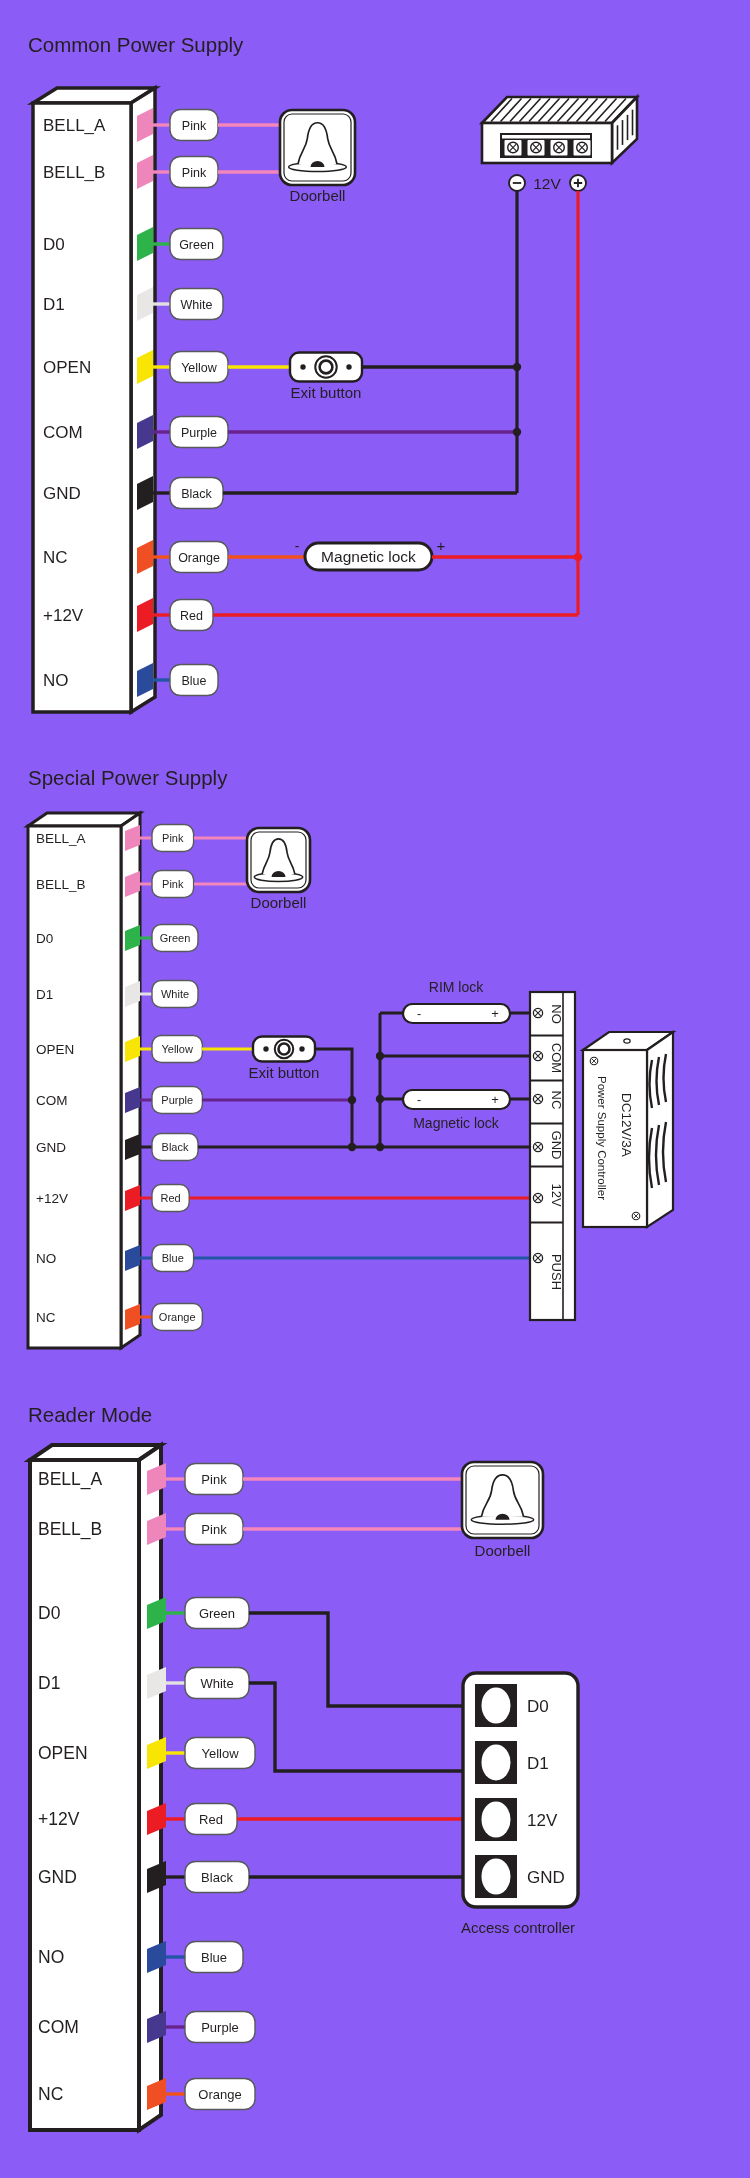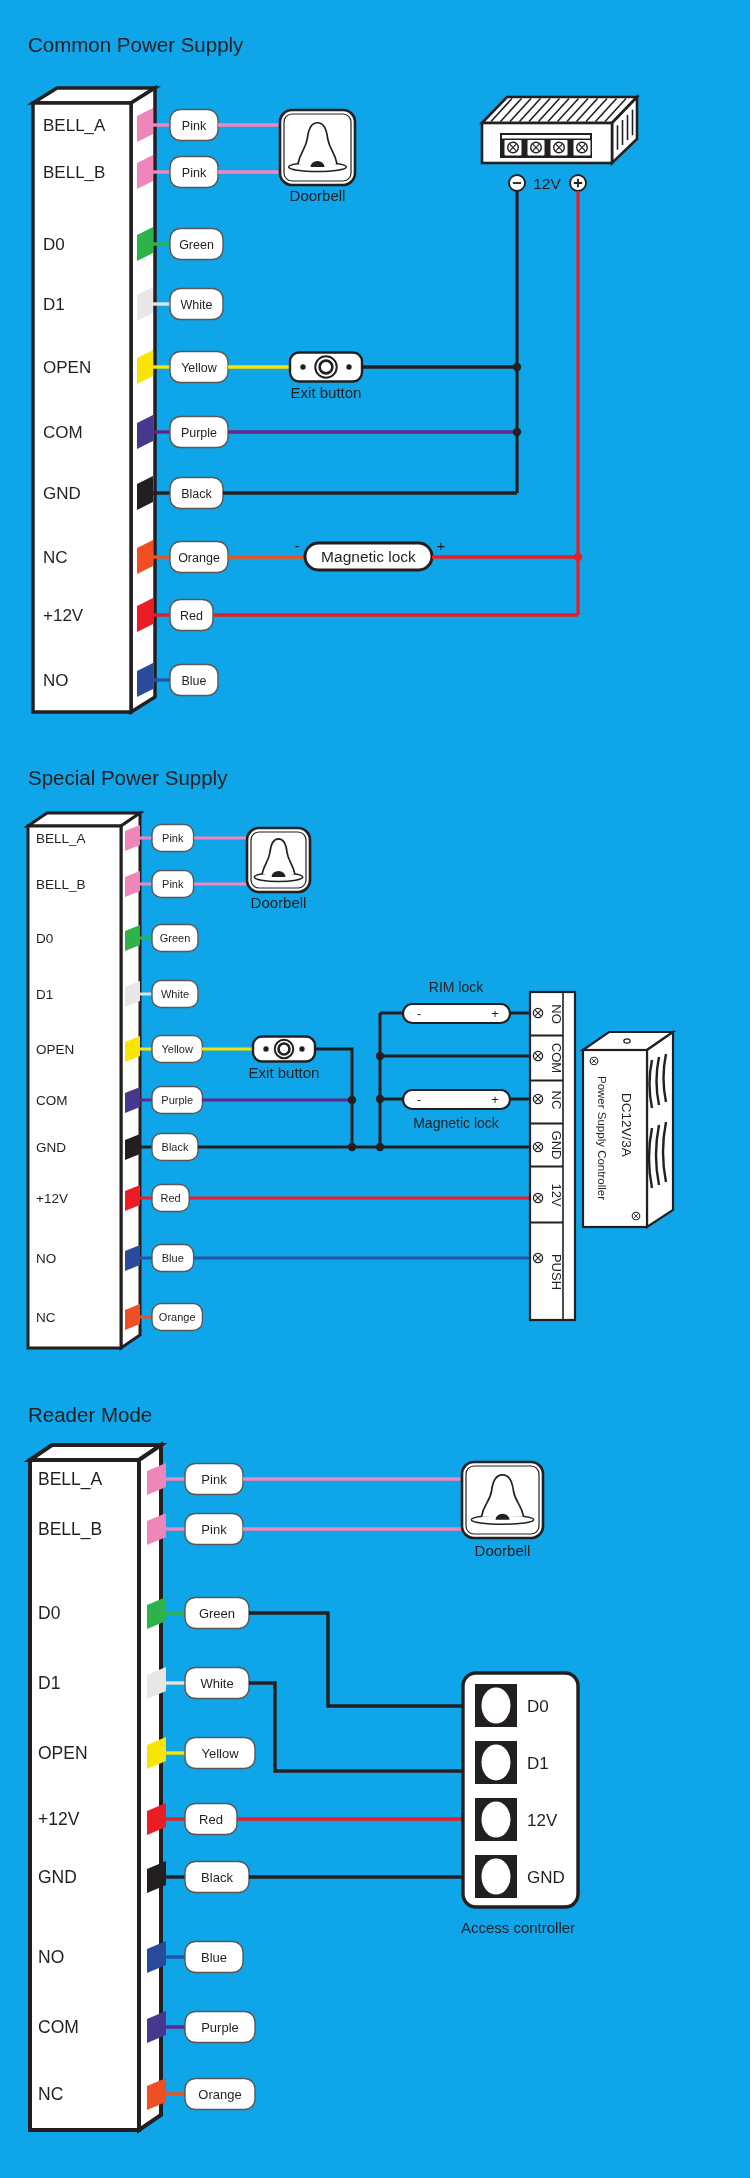--- a/index.html
+++ b/index.html
@@ -1,16 +1,16 @@
 <!DOCTYPE html>
 <html><head>
 <meta charset="utf-8">
 <style>
   html,body{margin:0;padding:0;background:#fff;}
-  .page{position:relative;width:750px;height:2178px;background:#0ea5e9;overflow:hidden;}
+  .page{position:relative;width:750px;height:2178px;background:#8b5cf6;overflow:hidden;}
   svg{position:absolute;left:0;top:0;}
   svg text{font-family:"Liberation Sans",sans-serif;fill:#231f20;}
 </style>
 </head>
 <body>
 
 <div class="page">
   <svg id="svg" width="750" height="2178" viewBox="0 0 750 2178">
       <text x="28" y="52" font-size="20.5" text-anchor="start">Common Power Supply</text>
       <g>

